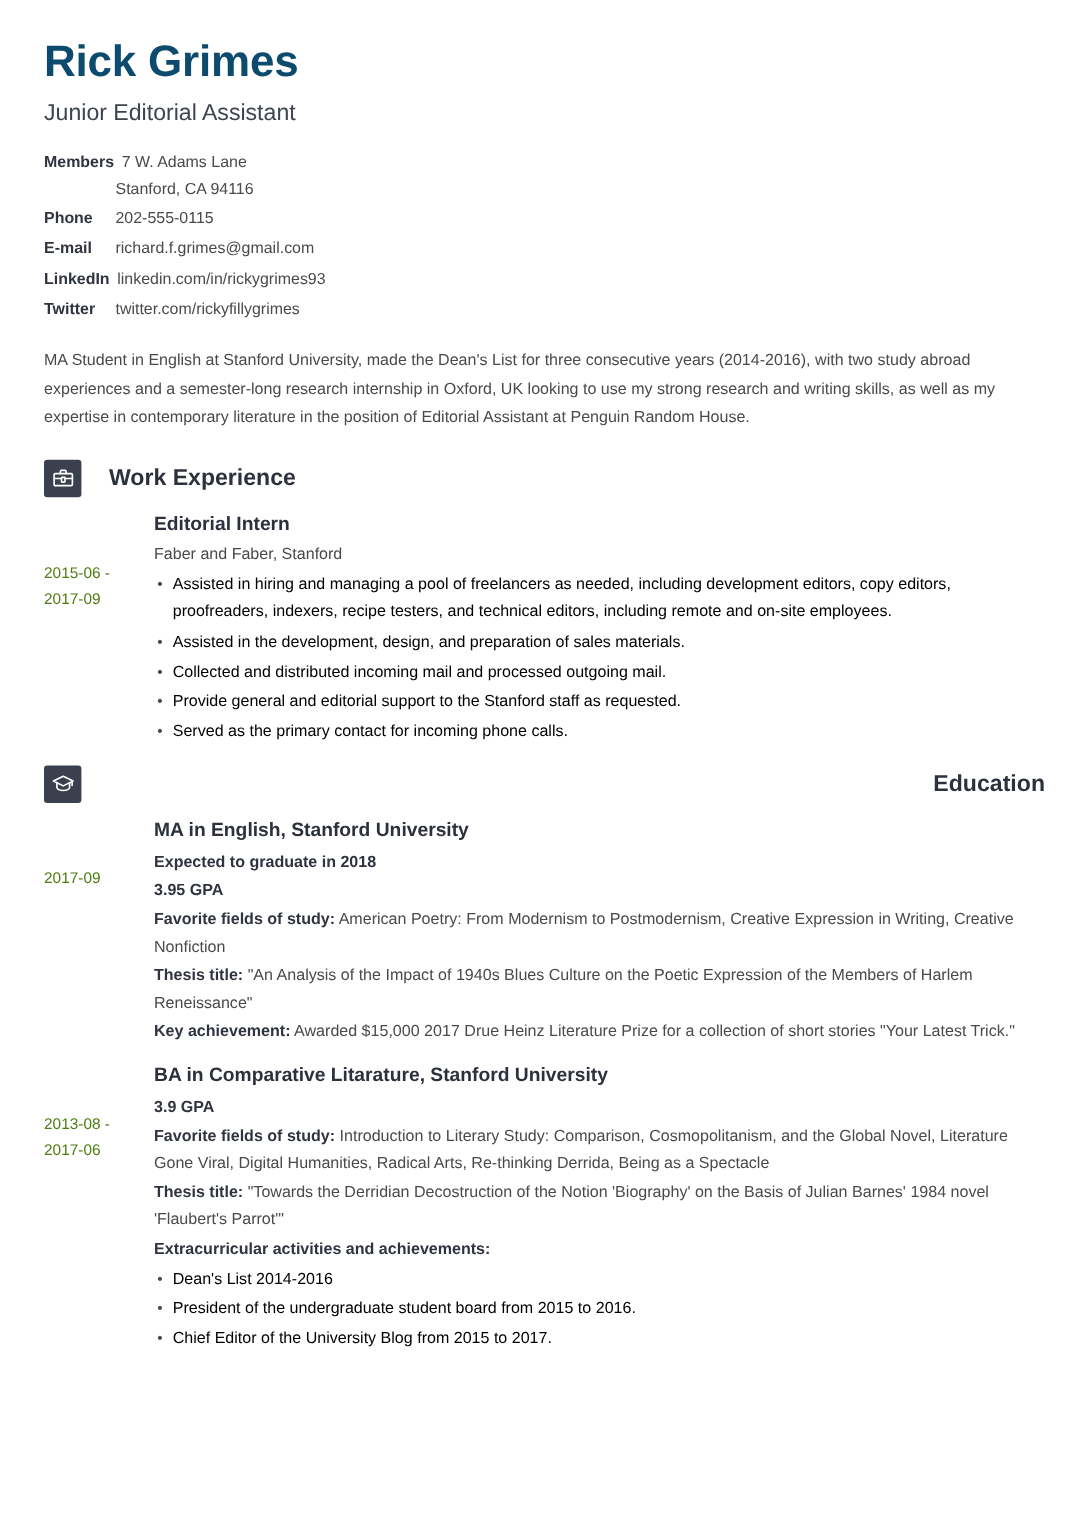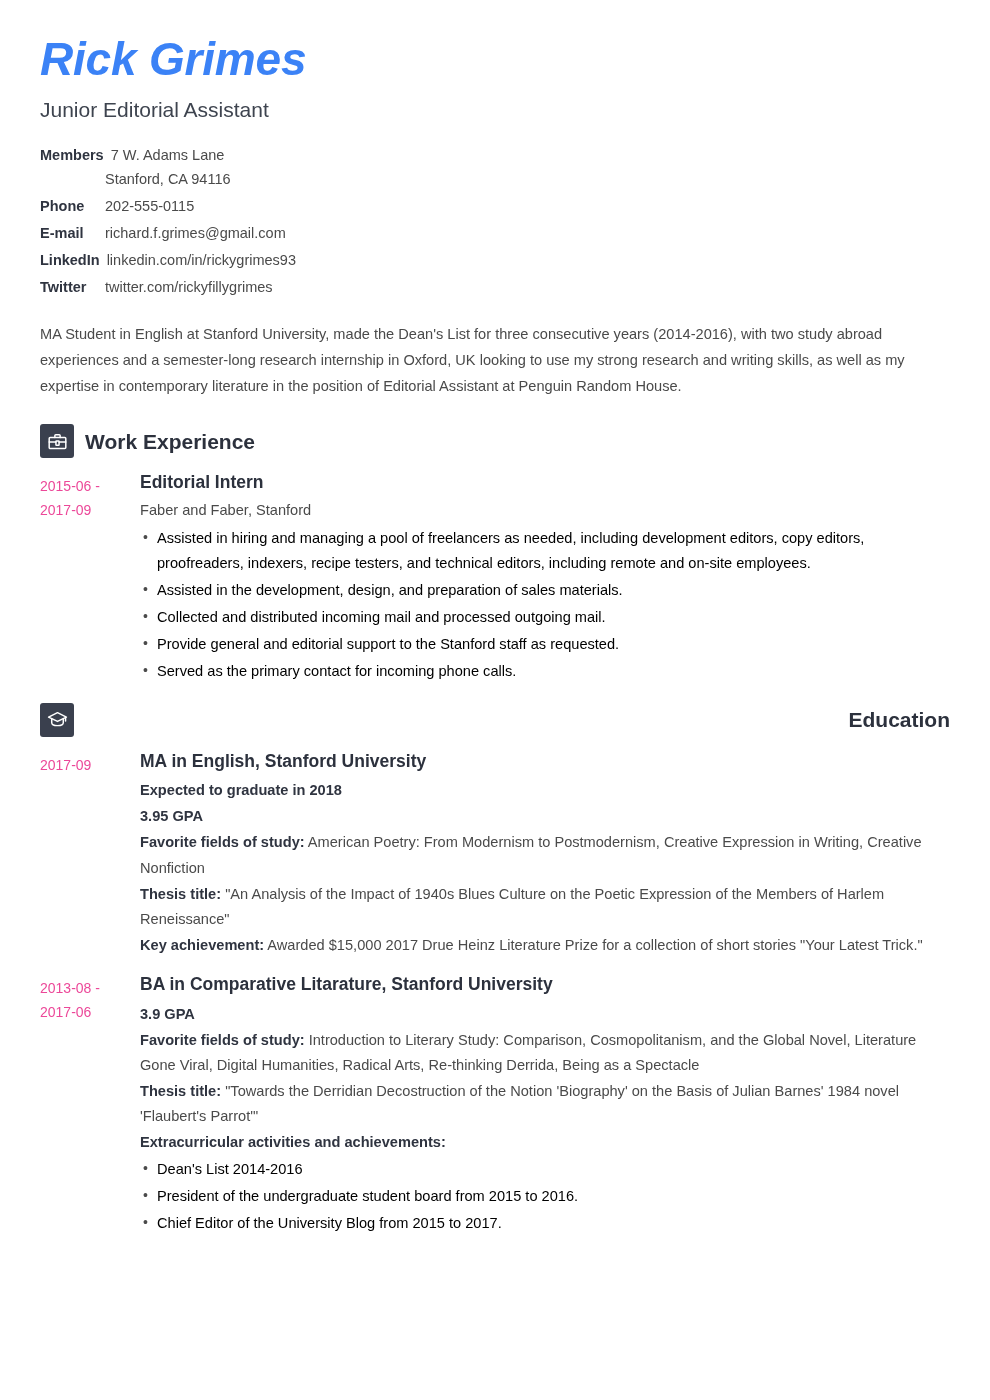--- a/index.html
+++ b/index.html
@@ -19,27 +19,26 @@
   .page {
     width: 990px;
     height: 1400px;
     background: #ffffff;
     padding: 34px 40px 0 40px;
     position: relative;
   }
 
   
   .name {
-    font-size: 46px;
-    font-weight: bold;
-    color: #3b82f6;
+    font-size: 40px;
+    font-weight: bold;
+    color: #0c4a6e;
     letter-spacing: -0.2px;
     line-height: 1.1;
     margin: 0 0 13px 0;
-    font-style: italic;
   }
   .job-title {
     font-size: 21px;
     font-weight: normal;
     color: #3e444f;
     line-height: 1.1;
     margin: 0 0 25px 0;
   }
 
   
@@ -71,21 +70,21 @@
     color: #4a4a4a;
     margin: 14px 0 24px 0;
     max-width: 900px;
     text-align: left;
   }
 
   
   .section-head {
     display: flex;
     align-items: center;
-    gap: 11px;
+    gap: 25px;
     margin: 0 0 13px 0;
   }
   .section-icon {
     width: 34px;
     height: 34px;
     background: #3a404e;
     border-radius: 3px;
     display: flex;
     align-items: center;
     justify-content: center;
@@ -103,22 +102,23 @@
   .entry {
     display: flex;
     align-items: flex-start;
     margin-bottom: 13px;
   }
   .entry-dates {
     flex: 0 0 100px;
     width: 100px;
     font-size: 14px;
     line-height: 1.72;
-    color: #ec4899;
+    color: #4d7c0f;
     padding-top: 3px;
+    margin-top: 40px;
   }
   .entry-dates span { display: block; }
   .entry-body { flex: 1 1 auto; min-width: 0; }
 
   .entry-role {
     font-size: 17.5px;
     font-weight: bold;
     color: #2c313d;
     line-height: 1.3;
     margin: 0 0 6px 0;

